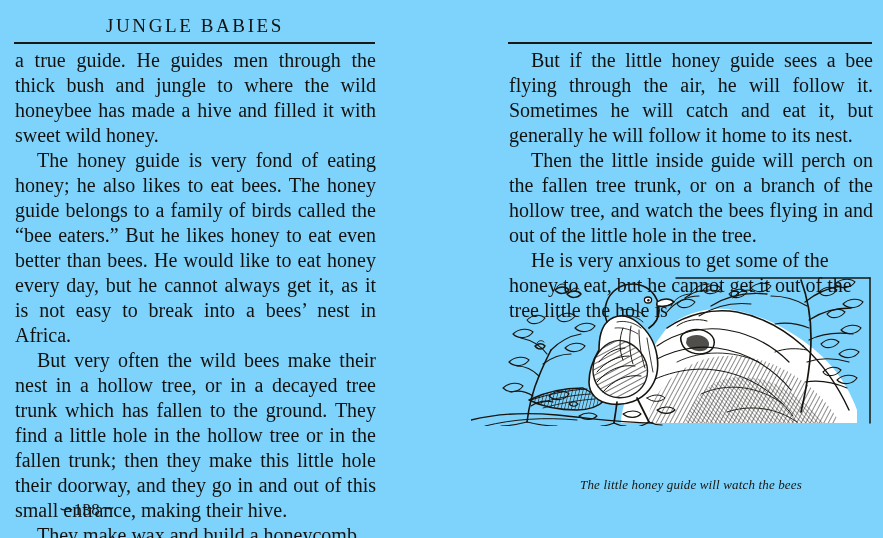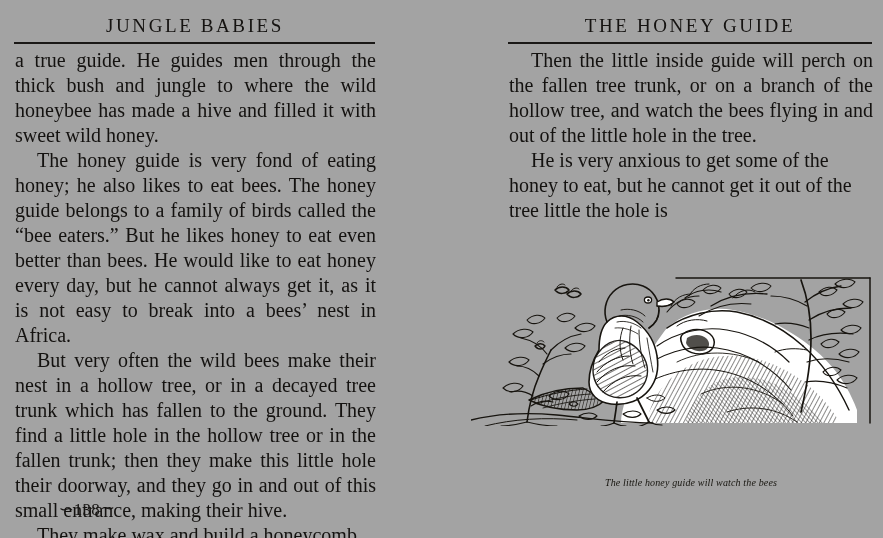--- a/index.html
+++ b/index.html
@@ -12,21 +12,21 @@
     width: 883px;
     height: 538px;
     overflow: hidden;
     font-family: "Liberation Serif", "DejaVu Serif", serif;
     color: #171513;
   }
   .spread {
     position: relative;
     width: 883px;
     height: 538px;
-    background: #a3a3a3;
+    background: #7dd3fc;
   }
   .page {
     position: absolute;
     top: 0;
     height: 538px;
   }
   .page-left  { left: 0px;   width: 441px; }
   .page-right { left: 441px; width: 442px; }
 
   
@@ -102,21 +102,21 @@
   }
   .figure svg { display: block; width: 402px; height: 156px; }
 
   .caption {
     position: absolute;
     left: 68px;
     top: 477px;
     width: 364px;
     text-align: center;
     font-style: italic;
-    font-size: 10px;
+    font-size: 13px;
     letter-spacing: 0.15px;
     color: #17150f;
     white-space: nowrap;
   }
 </style>
 </head>
 <body>
 
 <div class="spread">
 
@@ -133,25 +133,25 @@
       <p>They make wax and build a honeycomb inside the tree, and fill the comb with sweet wild honey.  The bees believe they have chosen a safe place for their hive, and very often no one finds the nest.</p>
     </div>
 
     <div class="folio folio-left">
       <span class="swash-l">∽</span><span>138</span><span class="swash-r">∼</span>
     </div>
   </div>
 
   <div class="page page-right">
 
-    <div class="running-head">THE HONEY GUIDE</div>
 
     <div class="head-rule"></div>
 
     <div class="textblock">
+      <p>But if the little honey guide sees a bee flying through the air, he will follow it.  Sometimes he will catch and eat it, but generally he will follow it home to its nest.</p>
       <p>Then the little inside guide will perch on the fallen tree trunk, or on a branch of the hollow tree, and watch the bees flying in and out of the little hole in the tree.</p>
       <p>He is very anxious to get some of the honey to eat, but he cannot get it out of the tree little the hole is</p>
     </div>
 
     <div class="figure">
       <svg viewBox="0 0 402 156" xmlns="http://www.w3.org/2000/svg">
         <defs>
           <clipPath id="frameclip">
             <rect x="0" y="0" width="402" height="150"></rect>
           </clipPath>

